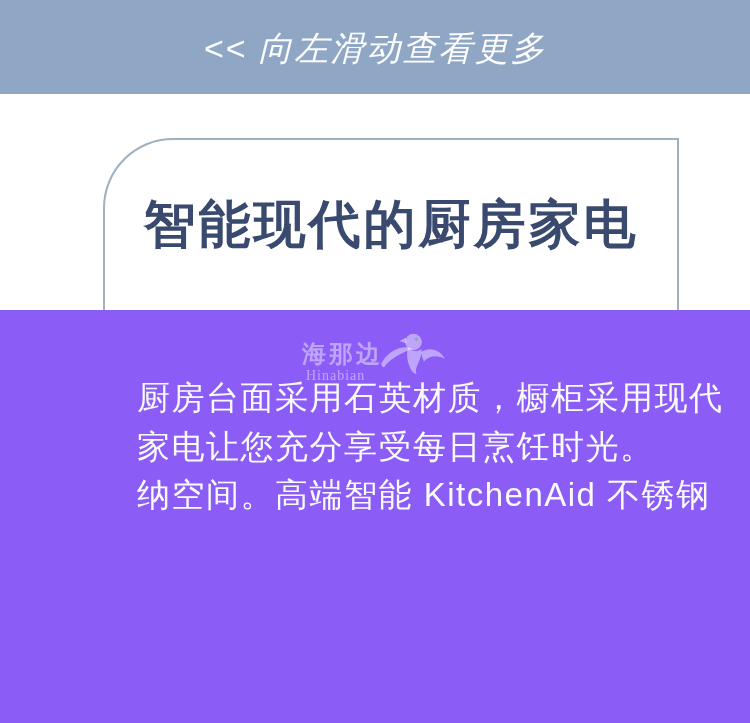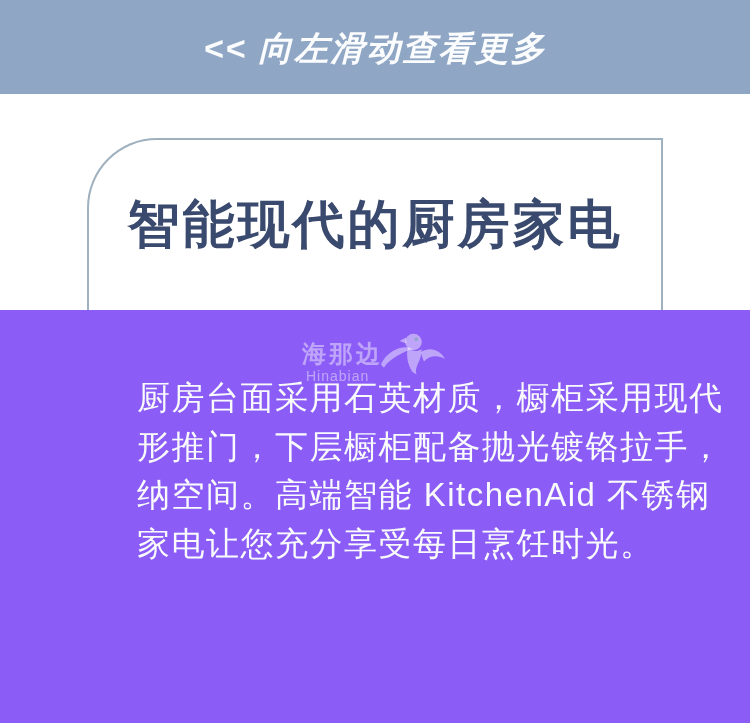--- a/index.html
+++ b/index.html
@@ -22,29 +22,29 @@
     width: 750px; height: 94px;
     background: #8fa6c4;
     display: flex;
     align-items: center;
     justify-content: center;
   }
   .swipe-hint {
     color: #fbfcfd;
     font-size: 34px;
     font-style: italic;
-    font-weight: bold;
+    font-weight: normal;
     letter-spacing: 2px;
     transform: translateY(2px);
   }
 
   
   .title-box {
     position: absolute;
-    left: 87px; top: 138px;
+    left: 103px; top: 138px;
     width: 576px; height: 172px;
     box-sizing: border-box;
     border: 2px solid #9fb0bf;
     border-bottom: none;
     border-top-left-radius: 70px;
     background: #ffffff;
     display: flex;
     align-items: center;
     justify-content: center;
   }
@@ -80,20 +80,21 @@
     font-weight: bold;
     letter-spacing: 3px;
     white-space: nowrap;
   }
   .wm-en {
     position: absolute;
     left: 6px; top: 38px;
     font-size: 14px;
     letter-spacing: 1px;
     white-space: nowrap;
+    font-family: Liberation Serif, serif;
   }
   .wm-bird {
     position: absolute;
     left: 80px; top: 2px;
     width: 66px; height: 46px;
   }
 
   
   .body-text {
     position: absolute;
@@ -138,19 +139,18 @@
 
           <path d="M41,20 C50,14.5 60,17.5 65,27 C58,22.5 49,23.5 44,29.5 C42.5,26.5 41.5,23 41,20 Z"></path>
         </g>
 
         <circle cx="36.2" cy="7.3" r="1.8" fill="#8fa6c4"></circle>
       </svg>
     </div>
 
     <div class="body-text">
       <div class="body-line">厨房台面采用石英材质，橱柜采用现代</div>
-      <div class="body-line">形推门，下层橱柜配备抛光镀铬拉手，</div>
+      <div class="body-line">家电让您充分享受每日烹饪时光。</div>
       <div class="body-line">纳空间。高端智能 KitchenAid 不锈钢</div>
-      <div class="body-line">家电让您充分享受每日烹饪时光。</div>
     </div>
 
   </div>
 </div>
 
 </body></html>

